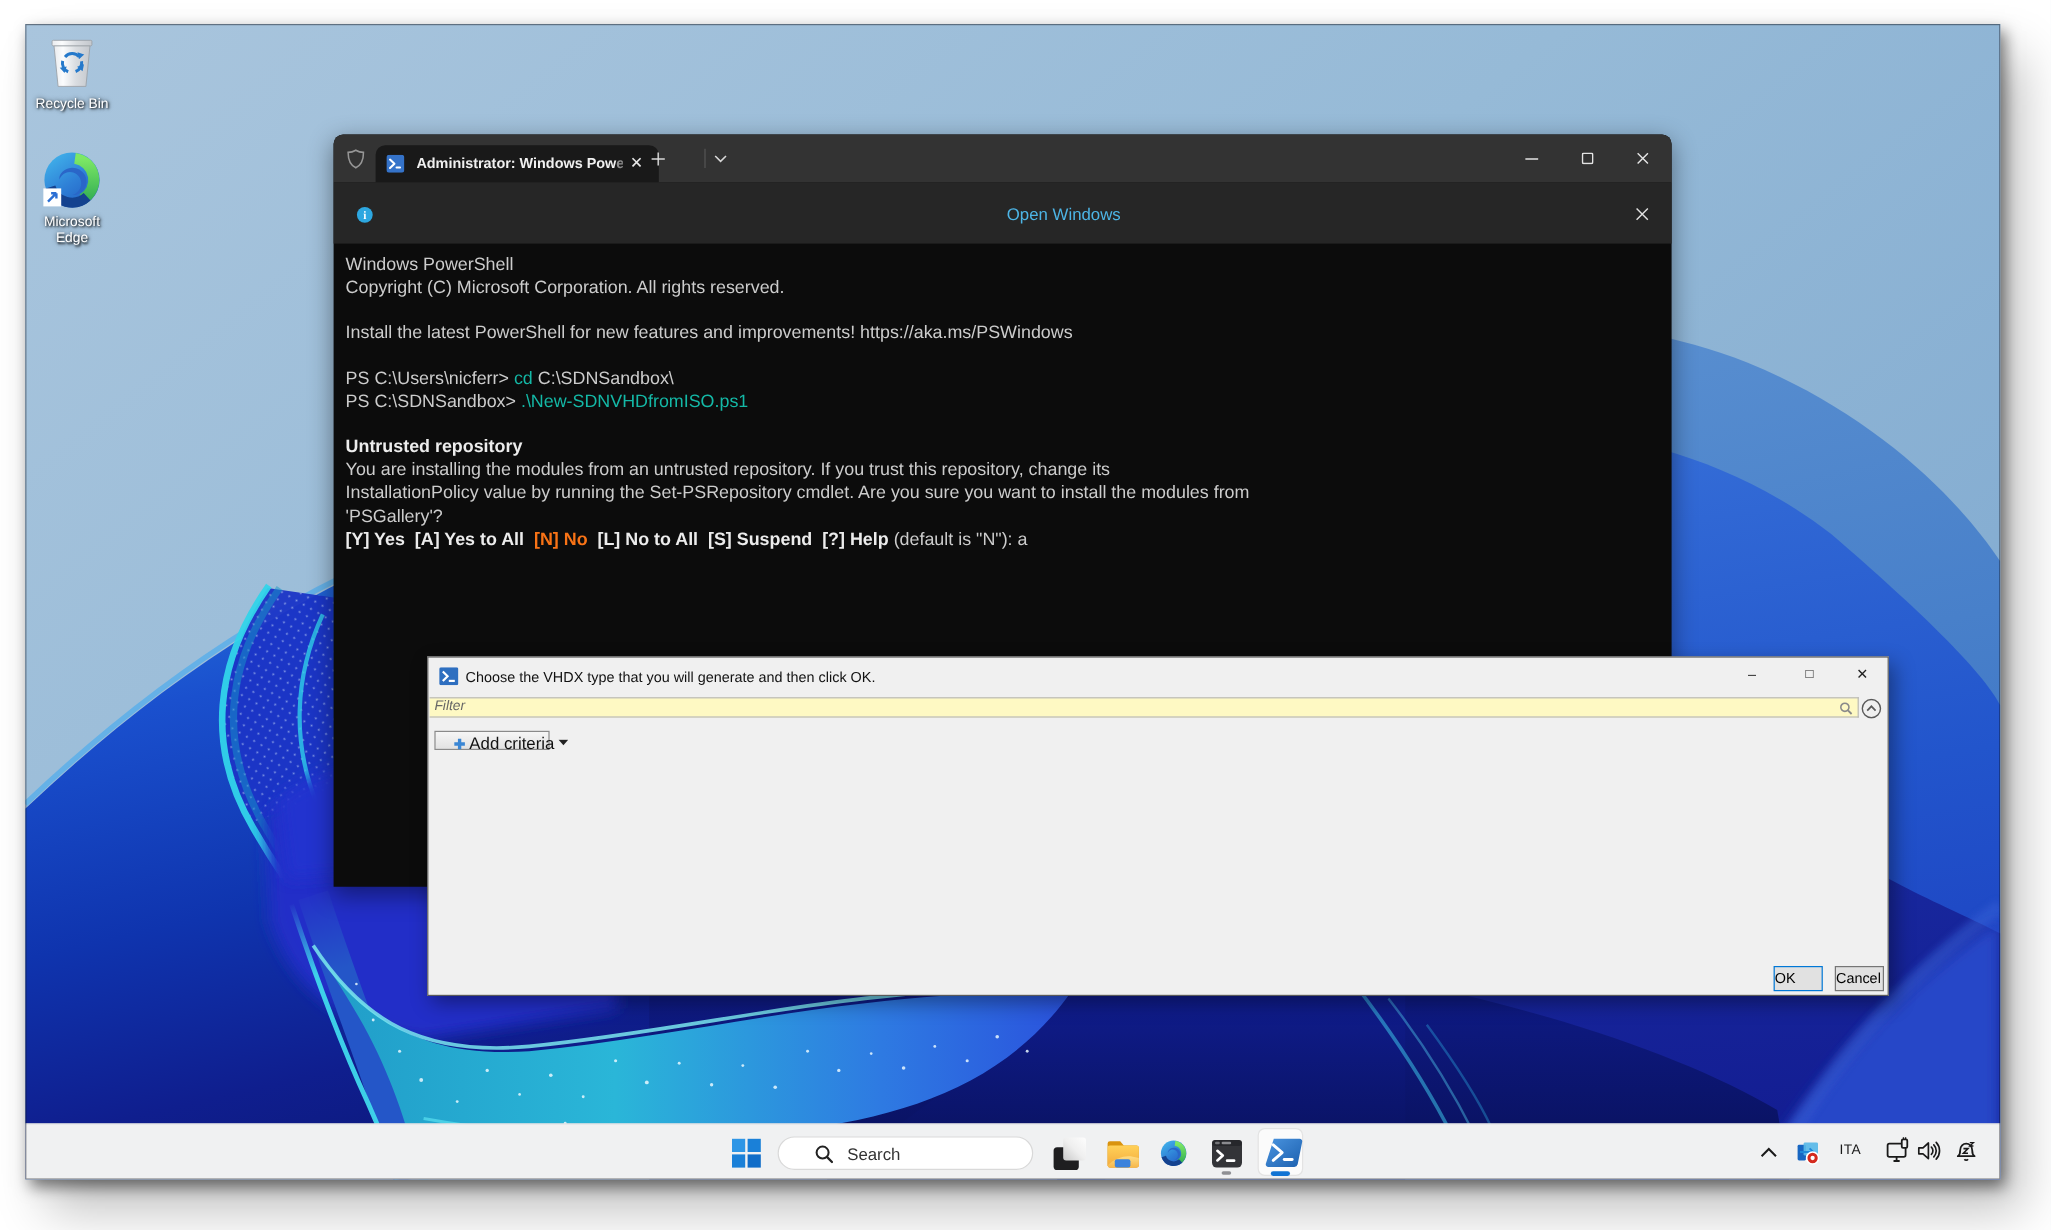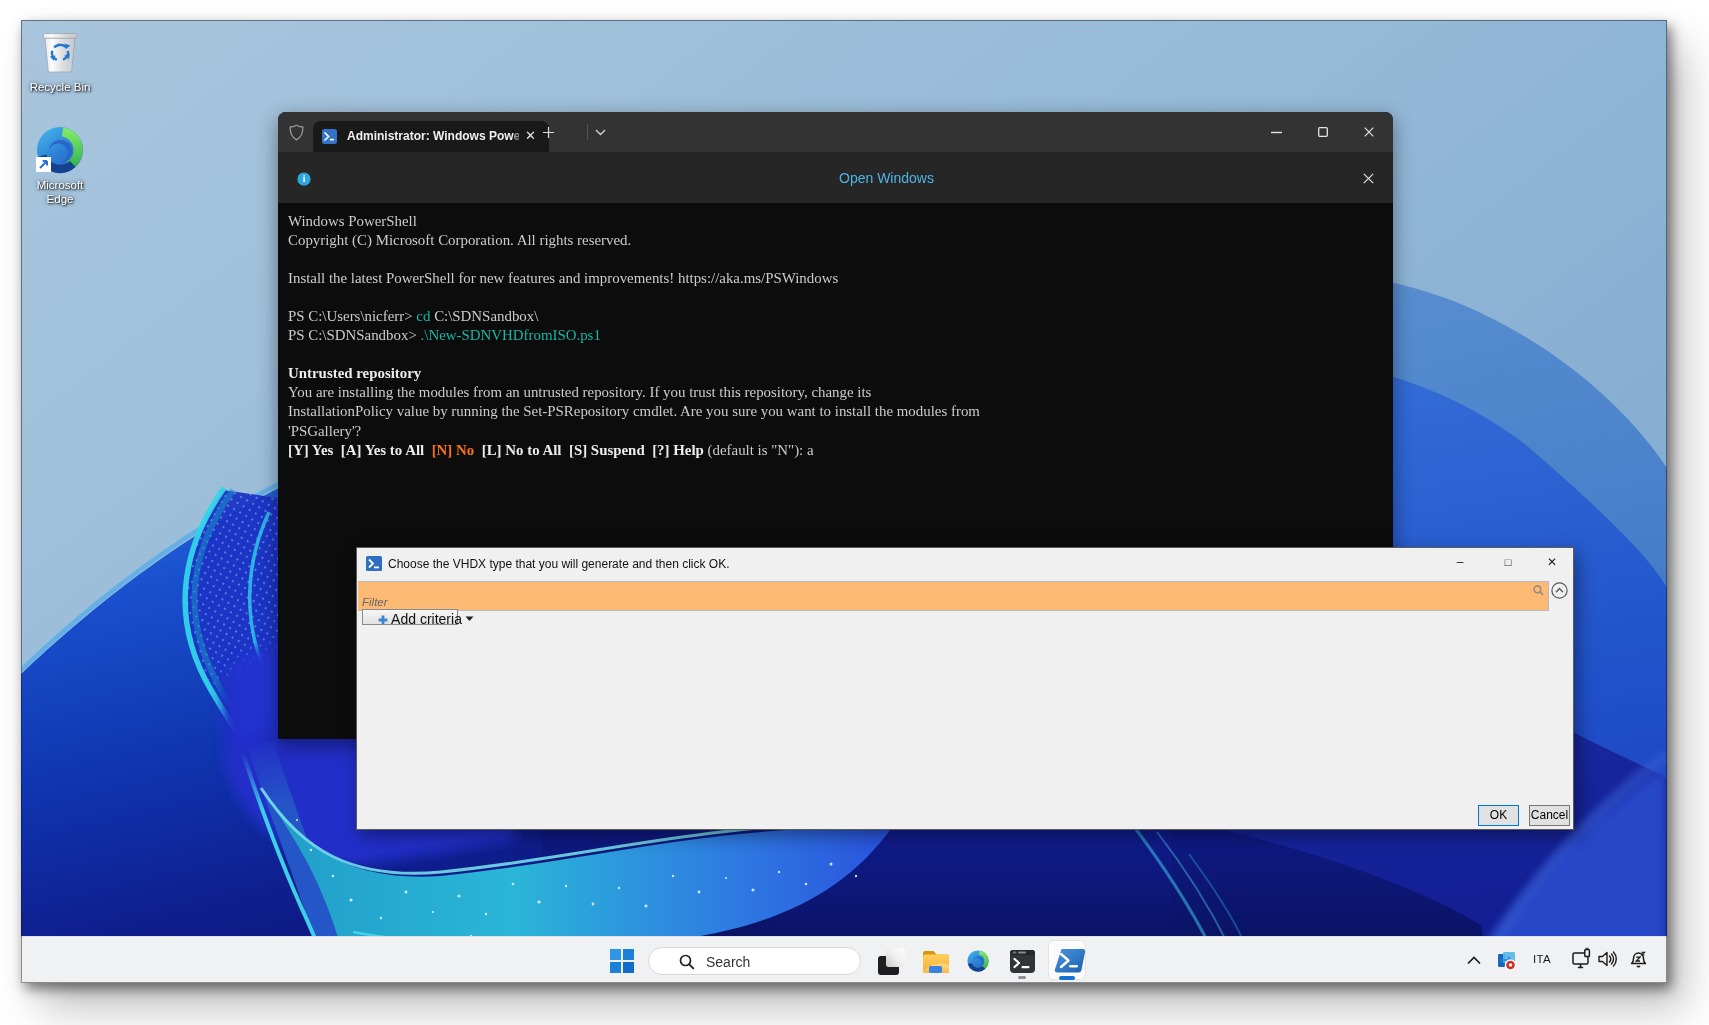--- a/index.html
+++ b/index.html
@@ -9,38 +9,38 @@
 .dlabel{position:absolute;color:#fff;font-size:11.5px;line-height:14px;text-align:center;text-shadow:1px 1px 2px rgba(0,0,0,.95),0 0 4px rgba(0,0,0,.6)}
 
 #term{position:absolute;left:257px;top:92px;width:1115px;height:627px;background:#0c0c0c;border-radius:8px 8px 0 0;box-shadow:0 6px 20px rgba(0,0,0,.42)}
 #ttl{position:absolute;left:0;top:0;width:100%;height:40px;background:#333333;border-radius:8px 8px 0 0}
 #tab{position:absolute;left:35px;top:9px;width:236px;height:31px;background:#191919;border-radius:8px 8px 0 0;color:#f0f0f0}
 #tab .ttext{position:absolute;left:34px;top:8px;font-size:12px;font-weight:bold;white-space:nowrap;width:172px;overflow:hidden}
 #tab .tx{position:absolute;left:212px;top:7px;font-size:13px;color:#e8e8e8;font-weight:normal}
 #infobar{position:absolute;left:0;top:40px;width:100%;height:51px;background:#262626;color:#ebebeb;font-size:14px}
 #infobar .msg{position:absolute;left:48px;top:18px}
 #infobar .os{position:absolute;left:561px;top:18px;color:#4db5e6}
-#tbody{position:absolute;left:0;top:91px;width:100%;height:536px;padding:8.5px 0 0 10px;font-family:Liberation Serif, serif;font-size:14.9px;line-height:19.1px;color:#cccccc;white-space:pre}
+#tbody{position:absolute;left:0;top:91px;width:100%;height:536px;padding:8.5px 0 0 10px;font-family:Liberation Sans, sans-serif;font-size:14.9px;line-height:19.1px;color:#cccccc;white-space:pre}
 #tbody .y{color:#14b8a6}
 #tbody b{color:#ececec;font-weight:bold}
 #tbody b .y{color:#f97316}
 
 #dlg{position:absolute;left:335px;top:527px;width:1218px;height:283px;background:#f0f0f0;border:1px solid #5a5a5a;box-shadow:4px 6px 16px rgba(0,0,0,.38);font-size:12px;color:#111}
 #dlg .dtitle{position:absolute;left:31px;top:9px;font-size:12px}
 #dlg .dcap{position:absolute;top:0;width:30px;height:29px;text-align:center;line-height:29px;font-size:12px;color:#222}
-#filter{position:absolute;left:1px;top:33px;width:1191px;height:17px;background:#fdba74;border:1px solid #b9b9b9;border-left:none;color:#666;font-style:italic;font-size:11.5px;padding:14px 4px;line-height:13px}
+#filter{position:absolute;left:1px;top:33px;width:1191px;height:17px;background:#fef9c3;border:1px solid #b9b9b9;border-left:none;color:#666;font-style:italic;font-size:11.5px;padding:1px 4px;line-height:13px}
 #addc{position:absolute;left:5px;top:61px;width:96px;height:16px;background:linear-gradient(#f6f6f6,#e2e2e2);border:1px solid #8a8a8a;font-size:14px;line-height:18px;padding-left:15px;white-space:nowrap}
 #grid{position:absolute;left:2px;top:85px;width:1212px;height:165px;background:#fff;border:1px solid #9ebfd4}
 #ghead{position:absolute;left:0;top:0;width:100%;height:20px;background:linear-gradient(#fdfdfd,#f1f1f1);border-bottom:1px solid #cfcfcf}
 #ghead .col{position:absolute;left:13px;top:3px;color:#222}
 #ghead .sep{position:absolute;left:50px;top:0;width:1px;height:20px;background:#d5d5d5}
 .grow{position:absolute;left:0;width:100%;height:20px;color:#173a63;padding:3px 0 0 13px;font-size:12.5px}
 #rowgui{top:20px;background:linear-gradient(#e8f6fe,#c2e7f8 80%,#bce4f7);border-top:1px solid #c8ecfb;border-bottom:1px solid #9fd4ec}
 #rowcore{top:41px}
-.btn{position:absolute;top:257px;width:41px;height:21px;background:#e1e1e1;text-align:center;line-height:19px;font-size:12px;color:#000}
+.btn{position:absolute;top:257px;width:41px;height:21px;background:#e1e1e1;text-align:left;line-height:19px;font-size:12px;color:#000}
 #okb{left:1121px;border:1px solid #0078d7}
 #cancelb{left:1172px;border:1px solid #767676}
 
 #taskbar{position:absolute;left:0;top:916px;width:1646px;height:47px;background:#f0f1f2;border-top:1px solid rgba(120,130,140,.15)}
 #search{position:absolute;left:627px;top:10px;width:213px;height:28px;background:#fff;border:1px solid #d9d9d9;border-radius:14px;color:#444}
 #search span{position:absolute;left:57px;top:6px;font-size:14px;color:#333}
 .tbi{position:absolute;top:4px;width:40px;height:40px}
 #psbox{position:absolute;left:1027px;top:3px;width:38px;height:40px;background:#fbfbfb;border:1px solid #e3e3e3;border-radius:6px}
 .runbar{position:absolute;border-radius:2px}
 #ita{position:absolute;left:1512px;top:16px;font-size:11.5px;color:#1a1a1a;letter-spacing:.3px}

